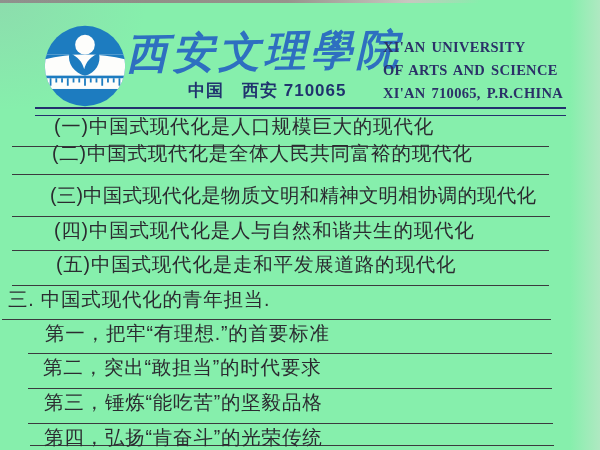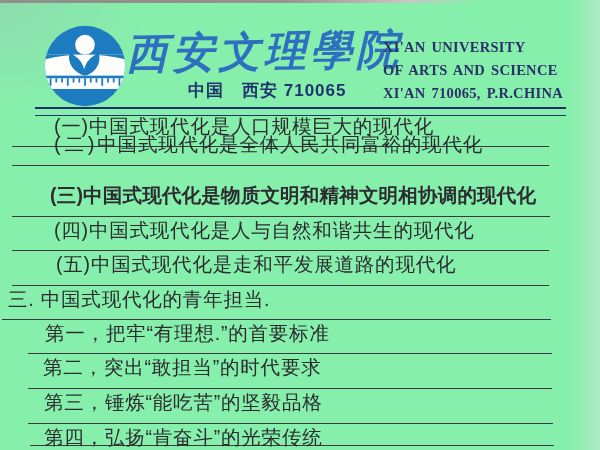--- a/index.html
+++ b/index.html
@@ -44,22 +44,22 @@
   
   .row{
     position:absolute;display:flex;align-items:flex-start;
     border-bottom:1.6px solid #3a3a3e;box-sizing:border-box;
   }
   .hw{
     font-size:19.5px;color:#2b2b30;letter-spacing:.8px;white-space:nowrap;
     padding-bottom:1px;font-weight:500;
   }
   .r1 {top:113px;left:12px;width:537px;height:34px;} .r1 .hw{padding-left:42px;}
-  .r2 {top:131px;left:12px;width:537px;height:35px;font-family:Liberation Mono, monospace;} .r2 .hw{padding-left:40px;}
-  .r3 {top:182px;left:12px;width:538px;height:35px;} .r3 .hw{padding-left:38px;letter-spacing:.2px;font-weight:bold;}
+  .r2 {top:140px;left:12px;width:537px;height:35px;} .r2 .hw{padding-left:40px;}
+  .r3 {top:182px;left:12px;width:538px;height:35px;} .r3 .hw{padding-left:38px;letter-spacing:.2px;}
   .r4 {top:217px;left:12px;width:537px;height:34px;} .r4 .hw{padding-left:42px;}
   .r5 {top:251px;left:12px;width:537px;height:35px;} .r5 .hw{padding-left:44px;}
   .r6 {top:286px;left:2px; width:549px;height:34px;} .r6 .hw{padding-left:6px;}
   .r7 {top:320px;left:28px;width:524px;height:34px;} .r7 .hw{padding-left:17px;}
   .r8 {top:354px;left:28px;width:524px;height:35px;} .r8 .hw{padding-left:15px;}
   .r9 {top:389px;left:28px;width:525px;height:35px;} .r9 .hw{padding-left:16px;}
   .r10{top:424px;left:30px;width:524px;height:22px;} .r10 .hw{padding-left:14px;}
 </style>
 </head>
 <body>

